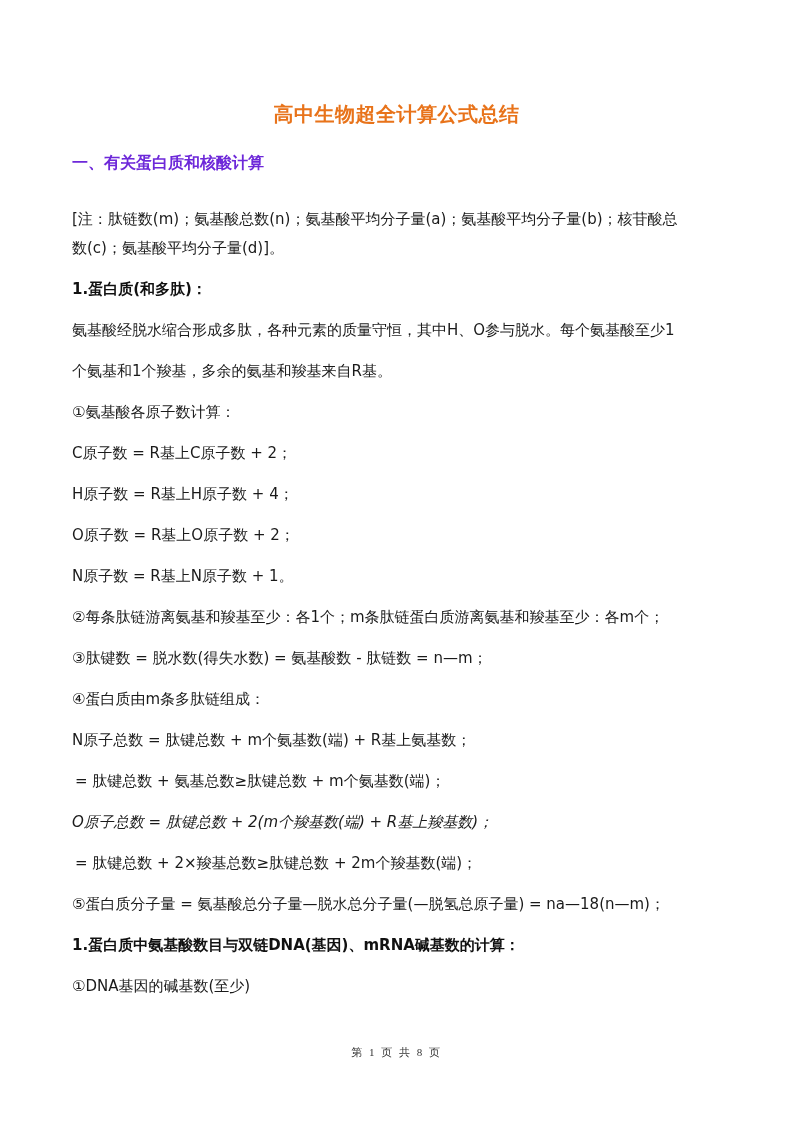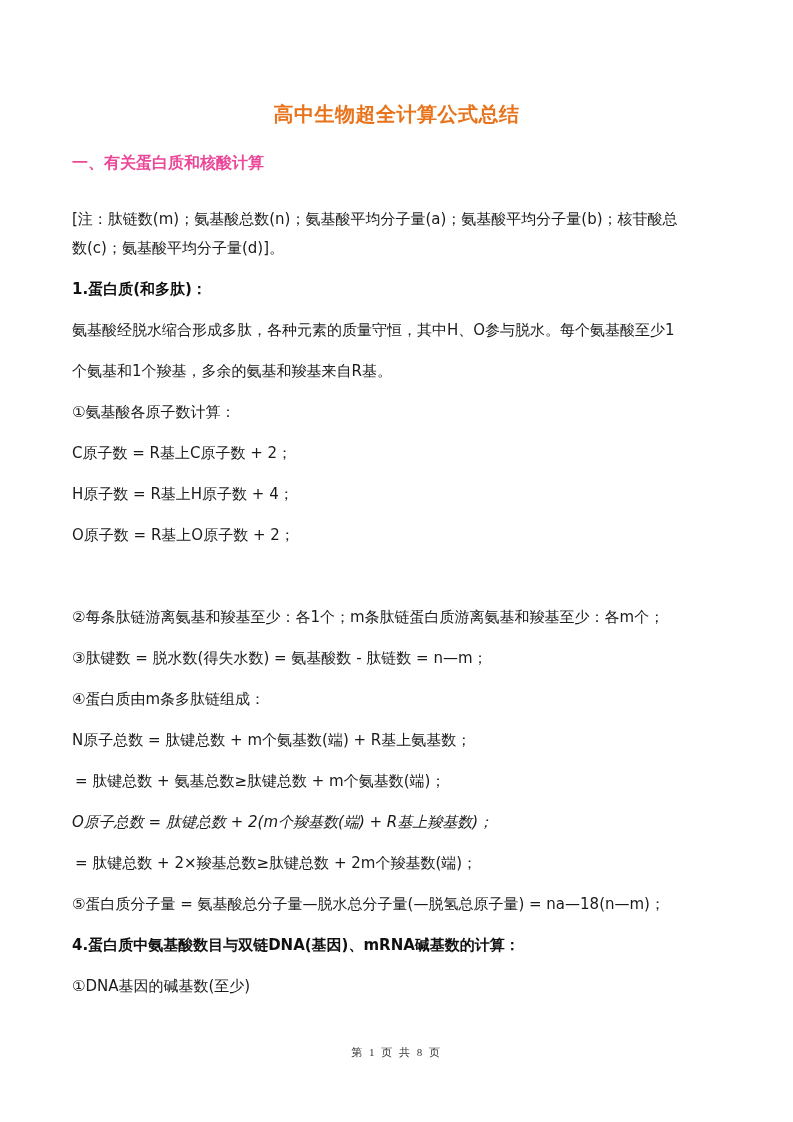--- a/index.html
+++ b/index.html
@@ -31,21 +31,21 @@
       font-weight: bold;
       color: #e8731a;
       letter-spacing: 0.5px;
     }
     .section-heading {
       position: absolute;
       left: 72px;
       top: 153px;
       font-size: 16px;
       font-weight: bold;
-      color: #ec4899;
+      color: #6d28d9;
     }
     .line {
       position: absolute;
       left: 72px;
       font-size: 15px;
       line-height: 20px;
       white-space: nowrap;
       color: #1a1a1a;
     }
     .line.bold {
@@ -81,30 +81,31 @@
 
   <div class="line bold" style="top:279px;">1.蛋白质(和多肽)：</div>
 
   <div class="line" style="top:320px;">氨基酸经脱水缩合形成多肽，各种元素的质量守恒，其中H、O参与脱水。每个氨基酸至少1</div>
   <div class="line" style="top:361px;">个氨基和1个羧基，多余的氨基和羧基来自R基。</div>
 
   <div class="line" style="top:402px;">①氨基酸各原子数计算：</div>
   <div class="line" style="top:443px;">C原子数 = R基上C原子数 + 2；</div>
   <div class="line" style="top:484px;">H原子数 = R基上H原子数 + 4；</div>
   <div class="line" style="top:525px;">O原子数 = R基上O原子数 + 2；</div>
+  <div class="line" style="top:566px;">N原子数 = R基上N原子数 + 1。</div>
 
   <div class="line" style="top:607px;">②每条肽链游离氨基和羧基至少：各1个；m条肽链蛋白质游离氨基和羧基至少：各m个；</div>
   <div class="line" style="top:648px;">③肽键数 = 脱水数(得失水数) = 氨基酸数 - 肽链数 = n—m；</div>
 
   <div class="line" style="top:689px;">④蛋白质由m条多肽链组成：</div>
   <div class="line" style="top:730px;">N原子总数 = 肽键总数 + m个氨基数(端) + R基上氨基数；</div>
   <div class="line indent" style="top:771px;"> = 肽键总数 + 氨基总数≥肽键总数 + m个氨基数(端)；</div>
   <div class="line" style="top:812px;font-style:italic;">O原子总数 = 肽键总数 + 2(m个羧基数(端) + R基上羧基数)；</div>
   <div class="line indent" style="top:853px;"> = 肽键总数 + 2×羧基总数≥肽键总数 + 2m个羧基数(端)；</div>
 
   <div class="line" style="top:894px;">⑤蛋白质分子量 = 氨基酸总分子量—脱水总分子量(—脱氢总原子量) = na—18(n—m)；</div>
 
-  <div class="line bold" style="top:935px;">4.蛋白质中氨基酸数目与双链DNA(基因)、mRNA碱基数的计算：</div>
+  <div class="line bold" style="top:935px;">1.蛋白质中氨基酸数目与双链DNA(基因)、mRNA碱基数的计算：</div>
 
   <div class="line" style="top:976px;">①DNA基因的碱基数(至少)</div>
 
   <div class="footer">第 1 页 共 8 页</div>
 </div>
 
 </body></html>

